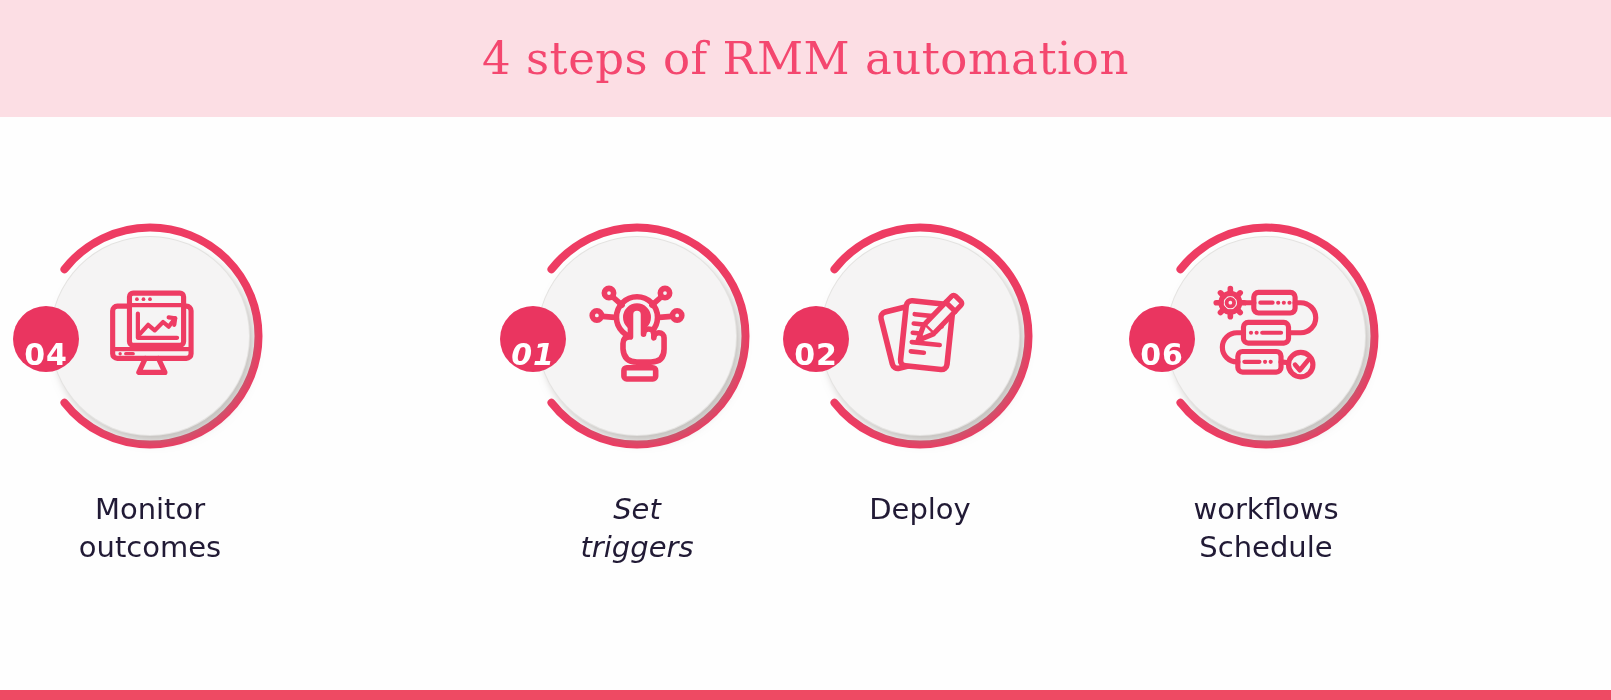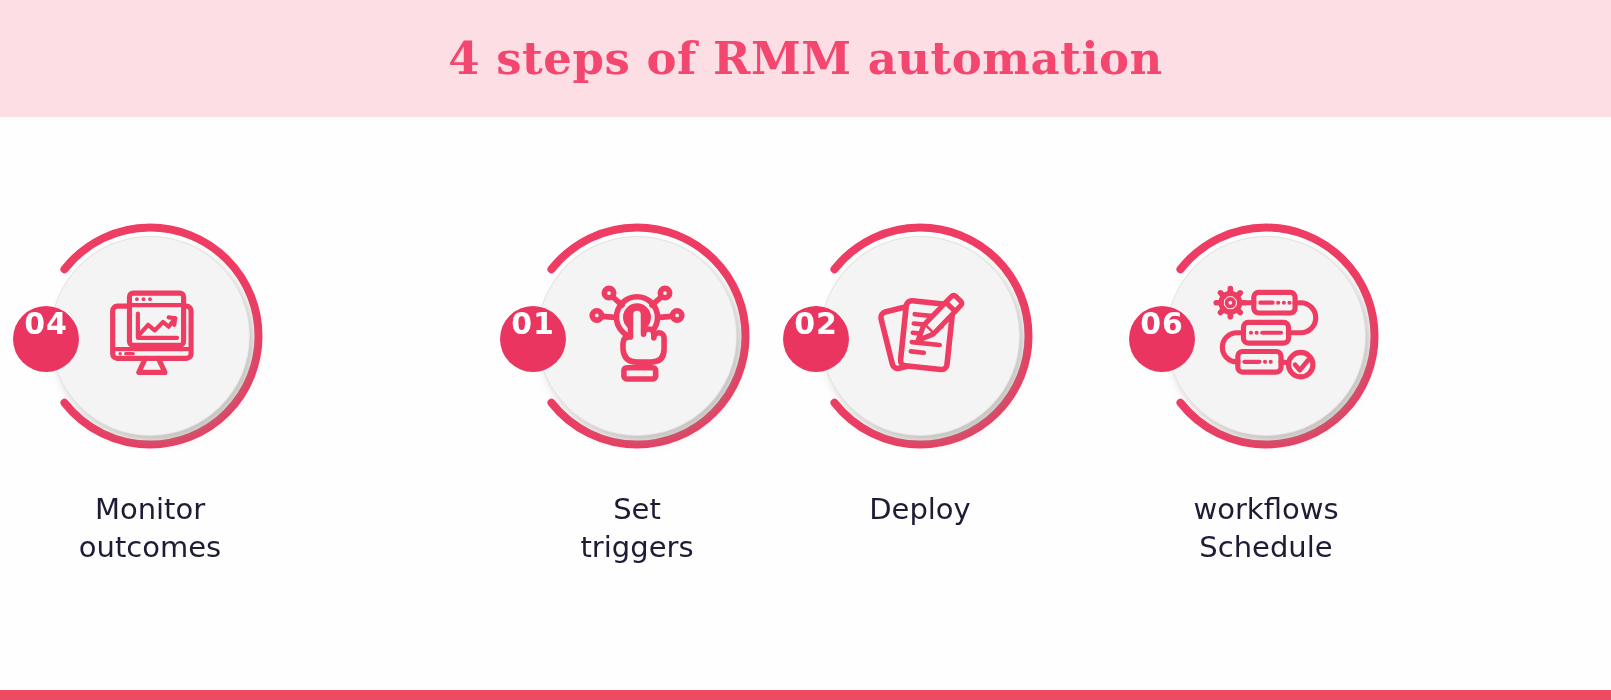--- a/index.html
+++ b/index.html
@@ -10,32 +10,32 @@
     position:relative;
     overflow:hidden;
   }
   .header-band {
     position:absolute; top:0; left:0; width:100%; height:117px;
     background:#fcdee4;
     display:flex; align-items:center; justify-content:center;
   }
   .page-title {
     font-family:"DejaVu Serif","Liberation Serif",serif;
-    font-weight:700;
+    font-weight:400;
     font-size:45px;
     color:#f4476f;
     letter-spacing:0.5px;
   }
   .step {
     position:absolute;
     top:223px;
     width:300px;
   }
   .step:nth-of-type(1){ left:177px; }
-  .step:nth-of-type(2){ left:487px; }
+  .step:nth-of-type(2){ left:487px;font-style:italic; }
   .step:nth-of-type(3){ left:770px; }
   .step:nth-of-type(4){ left:1116px; }
   .circle-wrap {
     position:relative;
     width:226px; height:226px;
     margin:0 auto;
   }
   .ring { position:absolute; top:0; left:0; }
   .inner-circle {
     position:absolute; top:14px; left:14px;
@@ -46,21 +46,21 @@
   }
   .step-icon {
     position:absolute; top:57px; left:57px;
   }
   .step-icon.wide { left:52px; }
   .badge {
     position:absolute; left:-24px; top:83px;
     width:66px; height:66px;
     border-radius:50%;
     background:#ea3560;
-    display:flex; align-items:flex-start; justify-content:center;
+    display:flex; align-items:flex-end; justify-content:center;
     color:#ffffff;
     font-size:30px;
     font-weight:700;
     letter-spacing:1px;
   }
   .step-label {
     margin-top:41px;
     text-align:center;
     font-size:29px;
     font-weight:500;

